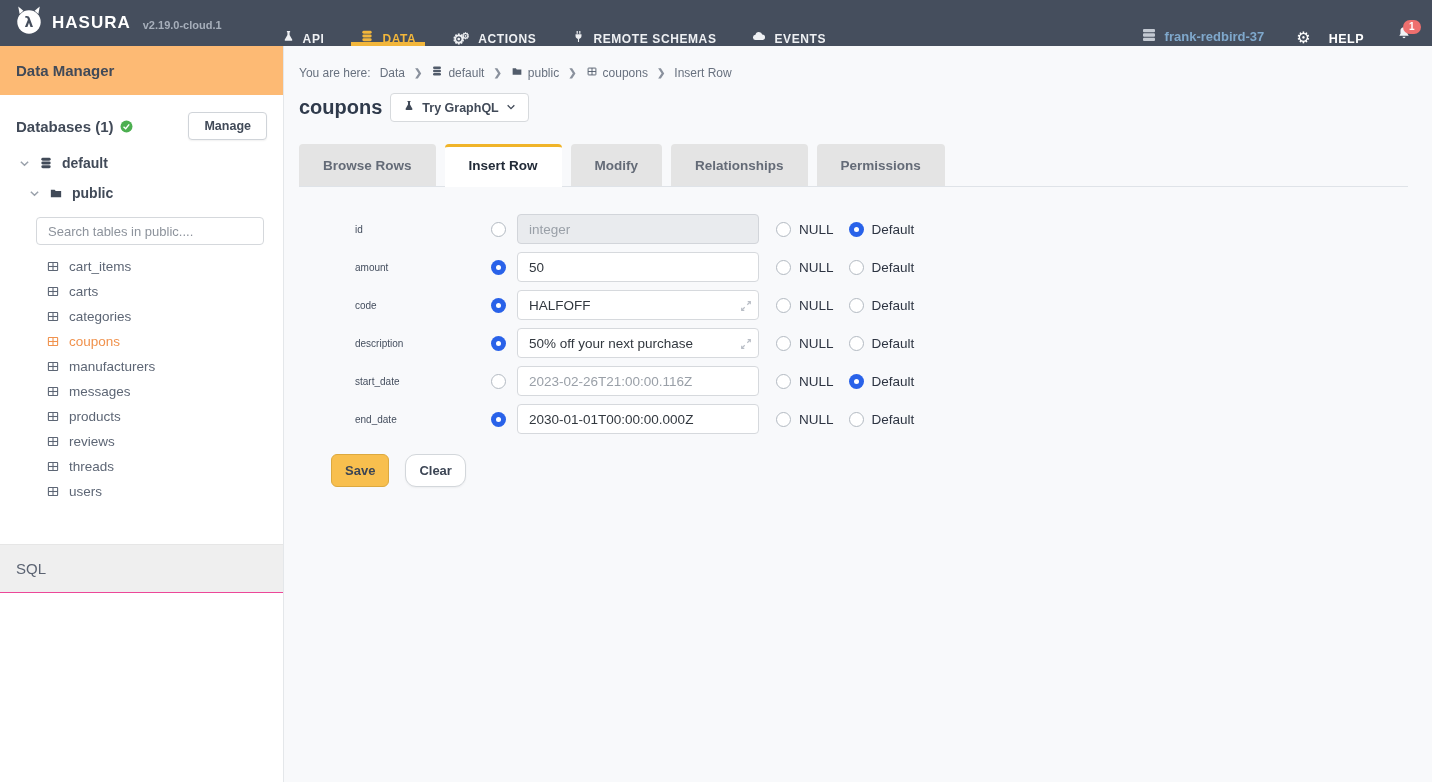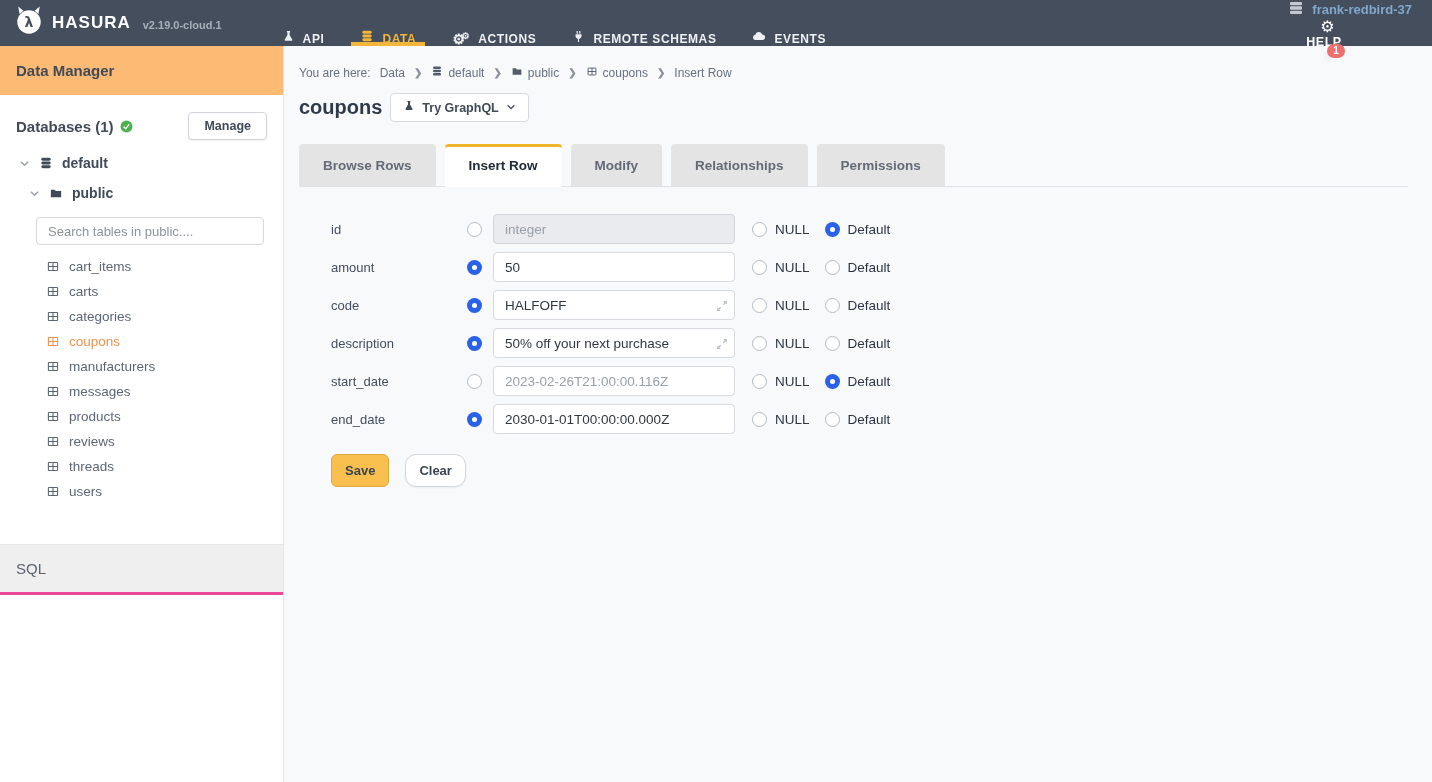--- a/index.html
+++ b/index.html
@@ -13,21 +13,21 @@
   .version { font-size:11px; color:#a7afbb; font-weight:bold; margin-left:4px; margin-top:3px; }
   .nav-items { display:flex; margin-left:42px; }
   .nav-item { display:flex; align-items:flex-end; gap:8px; padding:0 18px; font-size:12px; font-weight:bold;
               letter-spacing:.6px; color:#eef0f3; position:relative; cursor:pointer; }
   .nav-item svg, .nav-item .cogs { color:#eef0f3; }
   .nav-item.active { color:#f2b63b; }
   .nav-item.active svg { color:#f2b63b; }
   .nav-item.active::after { content:""; position:absolute; left:9px; right:9px; bottom:0; height:4px; background:#f2b63b; }
   .cogs { font-size:14px; line-height:1; }
   .cogs .cog2 { font-size:9px; margin-left:-4px; vertical-align:top; }
-  .nav-right { margin-left:auto; display:flex; align-items:flex-start; padding-right:20px;flex-direction:column; }
+  .nav-right { margin-left:auto; display:flex; align-items:flex-end; padding-right:20px; }
   .project { display:flex; align-items:center; gap:8px; color:#7fa8cc; font-size:13px; font-weight:bold; cursor:pointer; }
   .project svg { color:#c3c9d2; }
   .nav-gear { margin-left:32px; font-size:16px; color:#fff; cursor:pointer; line-height:1; }
   .help { margin-left:18px; font-size:12.5px; font-weight:bold; color:#fff; letter-spacing:.5px; cursor:pointer; }
   .bell-wrap { margin-left:32px; position:relative; cursor:pointer; }
   .bell-wrap svg { color:#f2f3f5; }
   .badge { position:absolute; top:-5px; left:7px; background:#ee6f6e; color:#fff; font-size:10px; font-weight:bold;
            border-radius:9px; padding:2px 6px; line-height:1; }
 
   
@@ -50,21 +50,21 @@
   .chev { color:#9aa1ab; display:inline-flex; }
   .tree-ic { color:#414a58; display:inline-flex; }
   .search-input { display:block; margin:9px 14px 9px 36px; width:228px; height:28px; border:1px solid #d5d8dc;
                   border-radius:4px; padding:0 11px; font-family:inherit; font-size:13px; color:#414a58; outline:none; }
   .search-input::placeholder { color:#8d939c; }
   .table-item { display:flex; align-items:center; gap:9px; padding:5px 0 5px 46px; font-size:13.5px;
                 color:#5d6675; cursor:pointer; }
   .table-item svg { color:#5d6675; }
   .table-item.active { color:#f0924d; }
   .table-item.active svg { color:#f0924d; }
-  .sql-band { margin-top:40px; background:#efefef; border-top:1px solid #e6e6e6; border-bottom:3px solid #ec4899;
+  .sql-band { margin-top:40px; background:#efefef; border-top:1px solid #e6e6e6; border-bottom:1px solid #ec4899;
               padding:15px 16px; font-size:15px; color:#5b6372; cursor:pointer; }
 
   
   .breadcrumb { display:flex; align-items:center; gap:9px; font-size:12px; color:#68717f; }
   .crumb { display:flex; align-items:center; gap:5px; cursor:pointer; }
   .crumb svg { color:#525c6b; }
   .crumb-sep { color:#8a919d; font-size:10px; font-weight:bold; }
   .title-row { margin-top:13px; display:flex; align-items:center; gap:8px; }
   .page-title { font-size:20px; font-weight:bold; color:#2f3a4b; }
   .try-graphql { display:flex; align-items:center; gap:7px; background:#fff; border:1px solid #d7dadd;
@@ -75,21 +75,21 @@
   
   .tabs { margin-top:22px; display:flex; gap:9px; border-bottom:1px solid #dfe3e8; }
   .tab { background:#e4e4e4; border-radius:4px 4px 0 0; padding:14px 24px 13px; font-size:13.5px; font-weight:bold;
          color:#646b77; cursor:pointer; }
   .tab.active { background:#fff; color:#222b38; border-top:3px solid #f0b429; padding-top:11px; margin-bottom:-1px;
                 border-radius:4px 4px 0 0; }
 
   
   .form { margin-top:27px; padding-left:32px; }
   .form-row { display:flex; align-items:center; height:30px; margin-bottom:8px; }
-  .row-label { width:136px; font-size:13px; color:#444e5e; }
+  .row-label { width:136px; font-size:10px; color:#444e5e;margin-left:24px; }
   .radio { width:15px; height:15px; min-width:15px; border-radius:50%; border:1px solid #b3bac2; background:#fff;
            display:inline-block; position:relative; cursor:pointer; }
   .radio.on { border:none; background:#2962e9; }
   .radio.on::after { content:""; position:absolute; width:5px; height:5px; background:#fff; border-radius:50%;
                      top:5px; left:5px; }
   .input-wrap { position:relative; margin-left:11px; }
   .cell-input { width:242px; height:30px; border:1px solid #d6d9dd; border-radius:4px; padding:0 11px;
                 font-family:inherit; font-size:13.5px; color:#32383f; background:#fff; outline:none; }
   .cell-input::placeholder { color:#9aa0a8; }
   .cell-input:disabled { background:#e9ebee; border-color:#d2d5da; }

